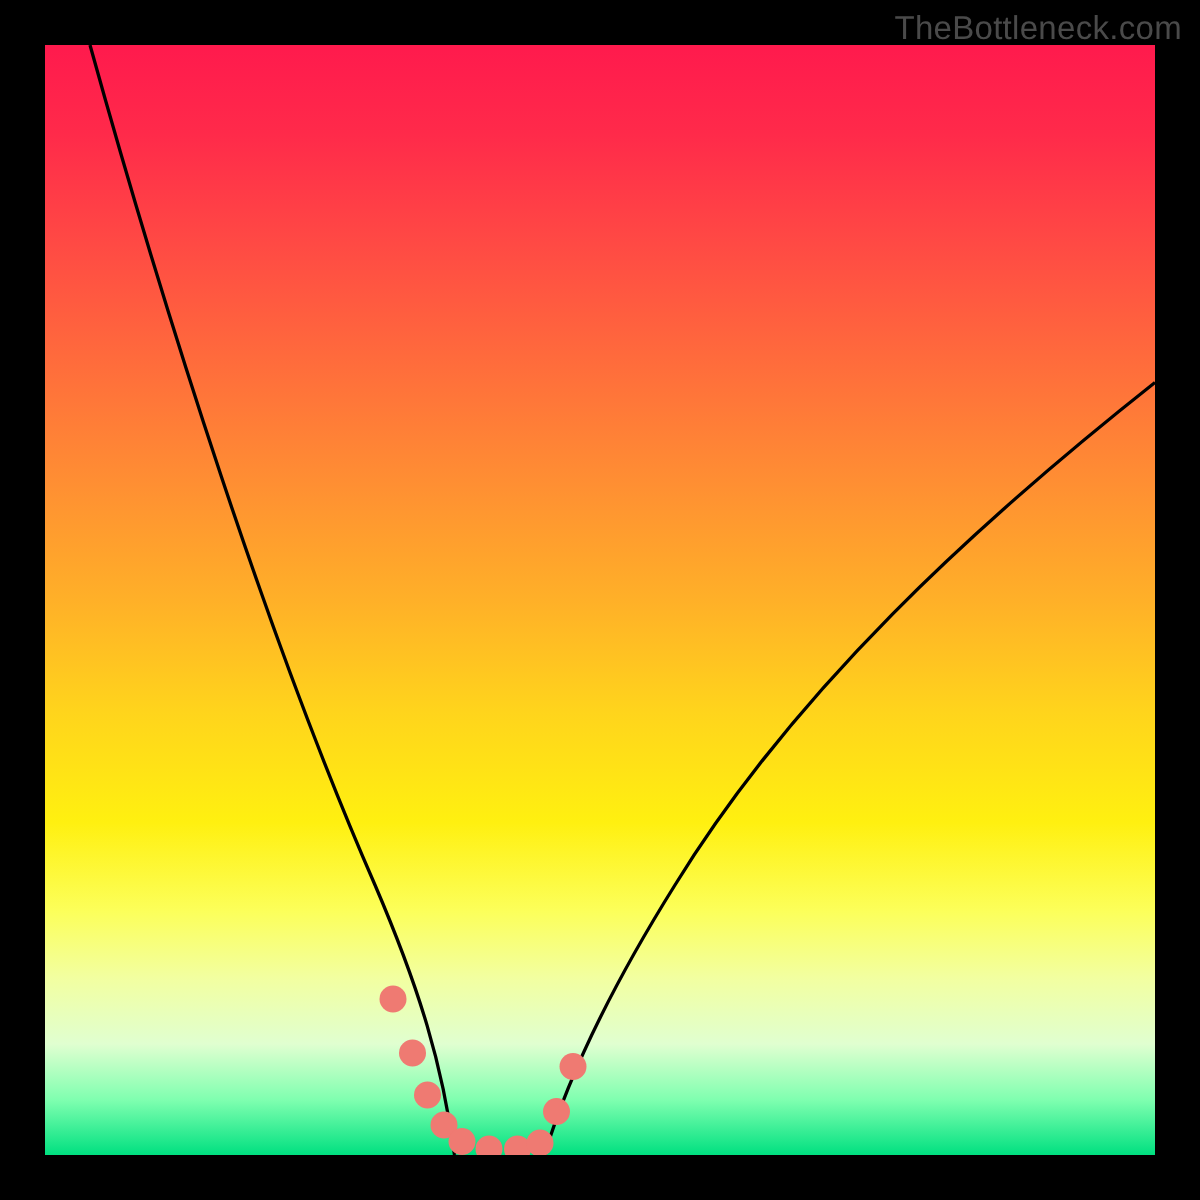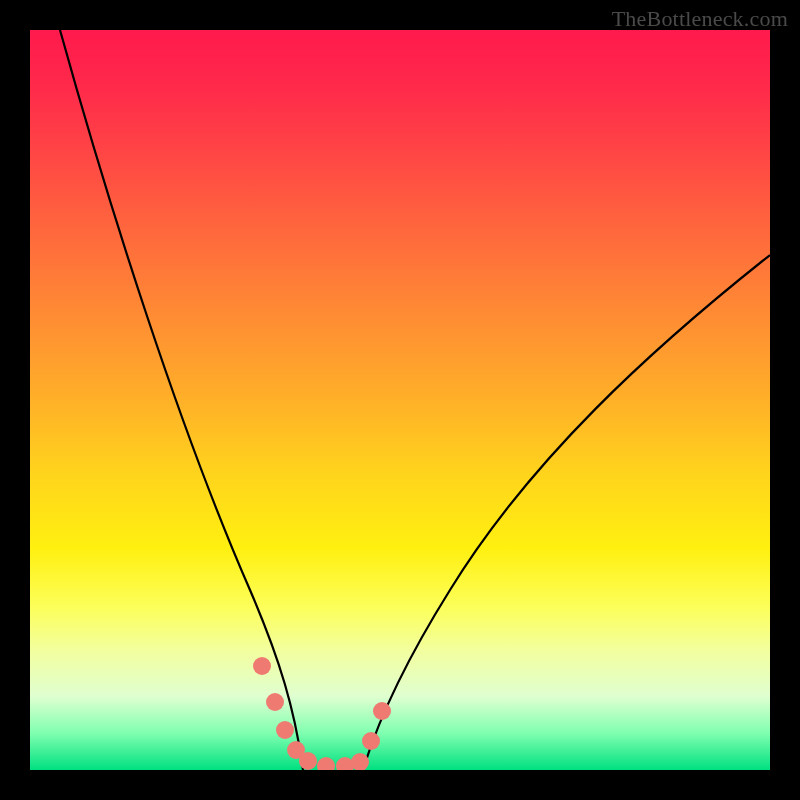--- a/index.html
+++ b/index.html
@@ -11,21 +11,20 @@
     background: #000;
     font-family: Arial, Helvetica, sans-serif;
   }
   .frame {
     position: absolute;
     left: 0;
     top: 0;
     width: 800px;
     height: 800px;
     background: #000;
-    font-family: Liberation Serif, serif;
   }
   .plot {
     position: absolute;
     left: 30px;
     top: 30px;
     width: 740px;
     height: 740px;
     background: linear-gradient(to bottom,
       #ff1a4d 0%,
       #ff2a4a 8%,

